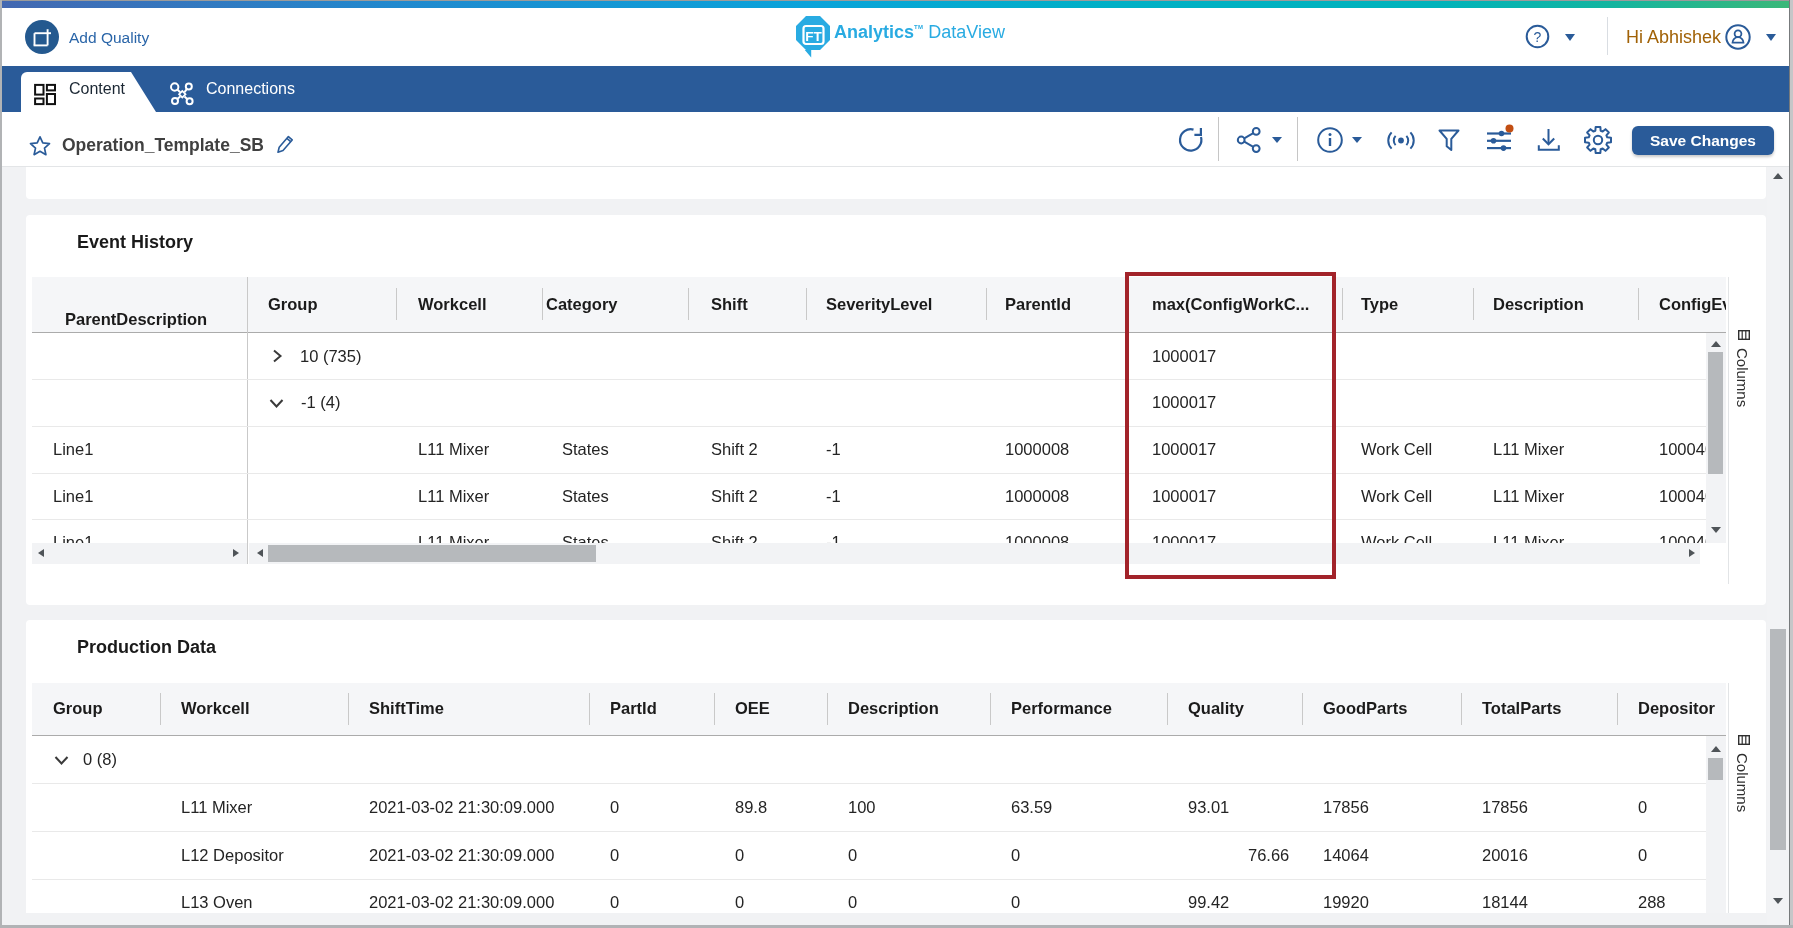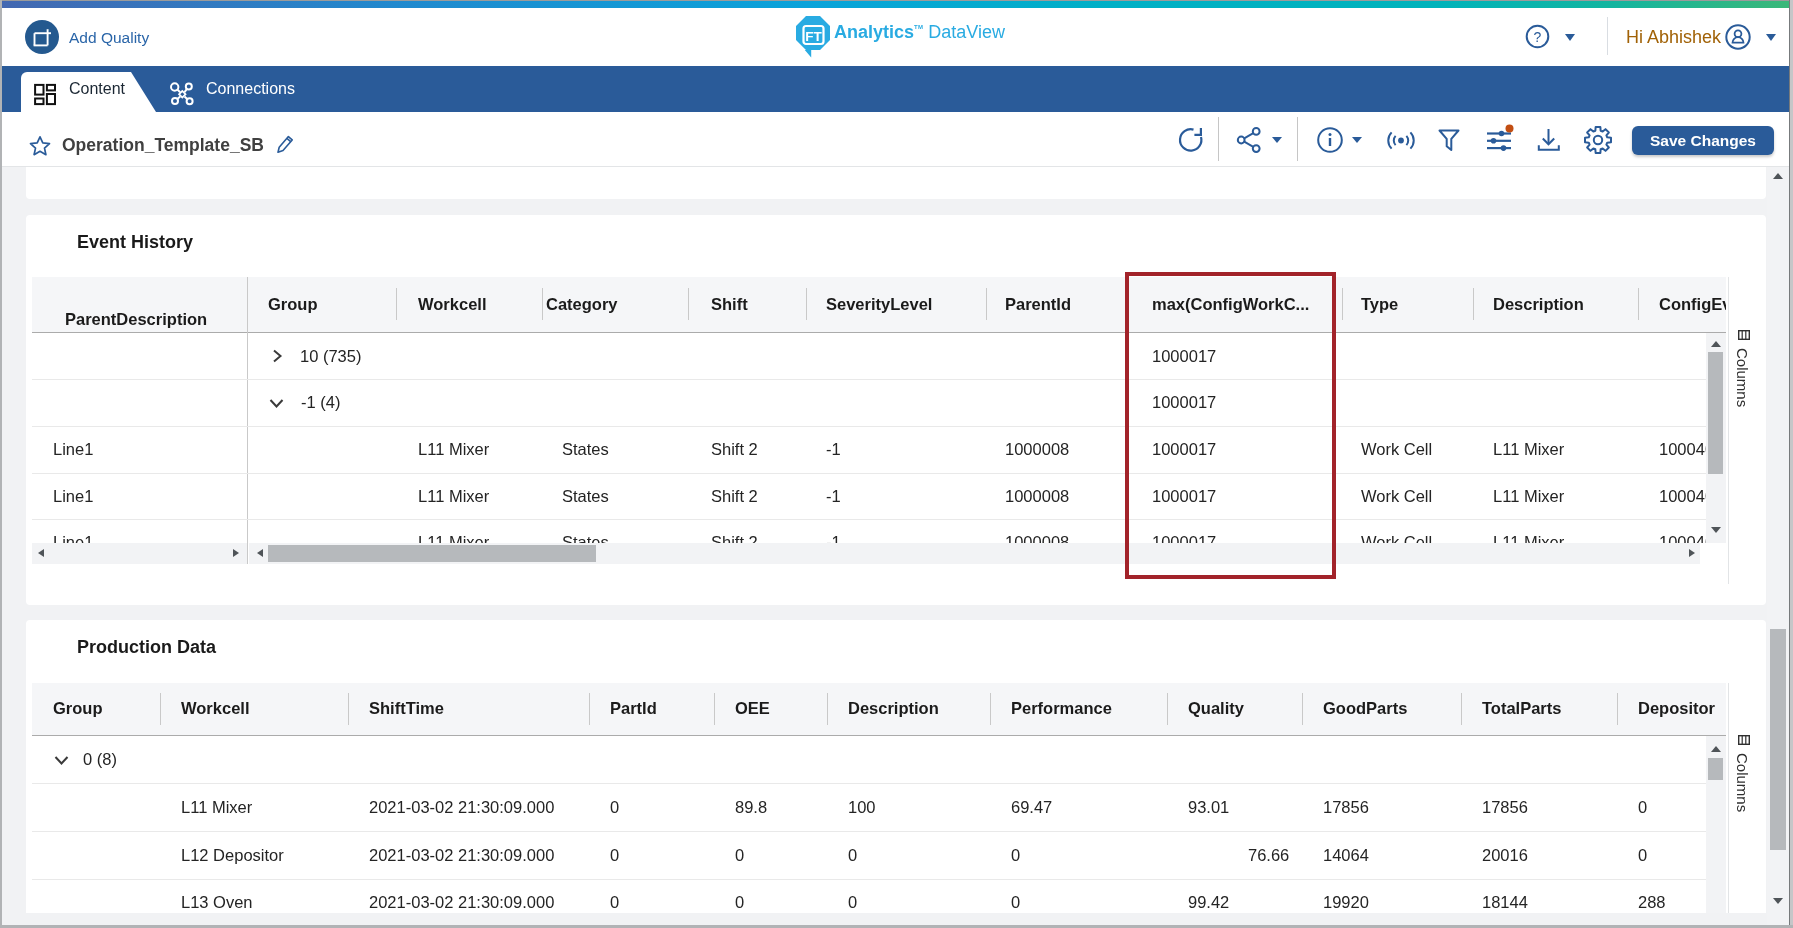--- a/index.html
+++ b/index.html
@@ -319,21 +319,21 @@
 <svg class="abs" style="left:54px;top:754px;" width="15" height="12" viewBox="0 0 15 12">
     <path d="M1.5 3 L7.5 9.5 L13.5 3" fill="none" stroke="#3a3a3a" stroke-width="2"></path>
   </svg>
 <div class="abs bcell" style="left:83px;top:750px;">0 (8)</div>
 
 <div class="abs bcell" style="left:181px;top:798px;">L11 Mixer</div>
 <div class="abs bcell" style="left:369px;top:798px;">2021-03-02 21:30:09.000</div>
 <div class="abs bcell" style="left:610px;top:798px;">0</div>
 <div class="abs bcell" style="left:735px;top:798px;">89.8</div>
 <div class="abs bcell" style="left:848px;top:798px;">100</div>
-<div class="abs bcell" style="left:1011px;top:798px;">69.47</div>
+<div class="abs bcell" style="left:1011px;top:798px;">63.59</div>
 <div class="abs bcell" style="left:1188px;top:798px;">93.01</div>
 <div class="abs bcell" style="left:1323px;top:798px;">17856</div>
 <div class="abs bcell" style="left:1482px;top:798px;">17856</div>
 <div class="abs bcell" style="left:1638px;top:798px;">0</div>
 
 <div class="abs bcell" style="left:181px;top:846px;">L12 Depositor</div>
 <div class="abs bcell" style="left:369px;top:846px;">2021-03-02 21:30:09.000</div>
 <div class="abs bcell" style="left:610px;top:846px;">0</div>
 <div class="abs bcell" style="left:735px;top:846px;">0</div>
 <div class="abs bcell" style="left:848px;top:846px;">0</div>

